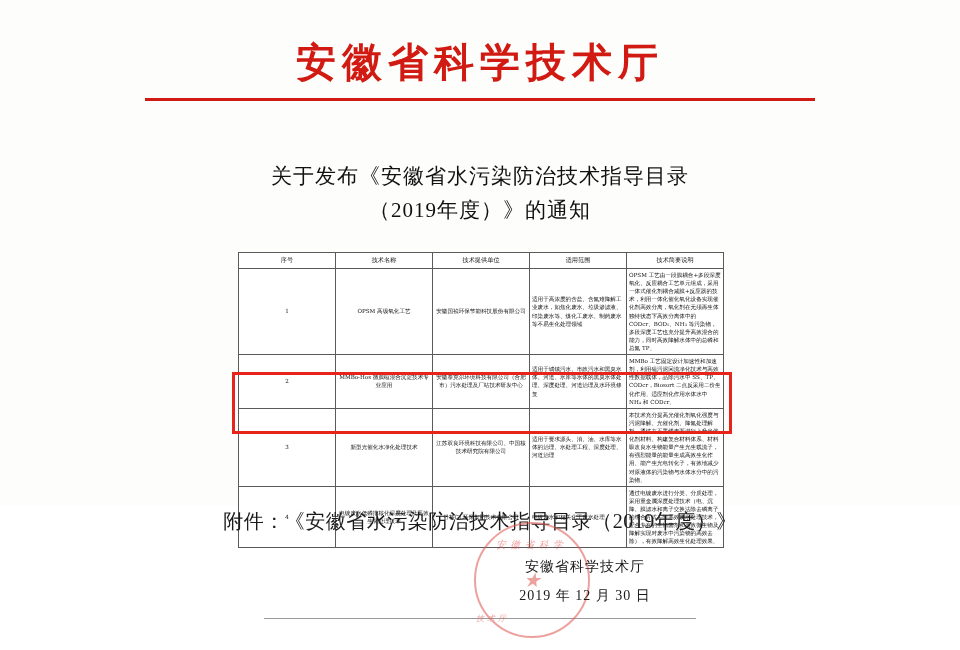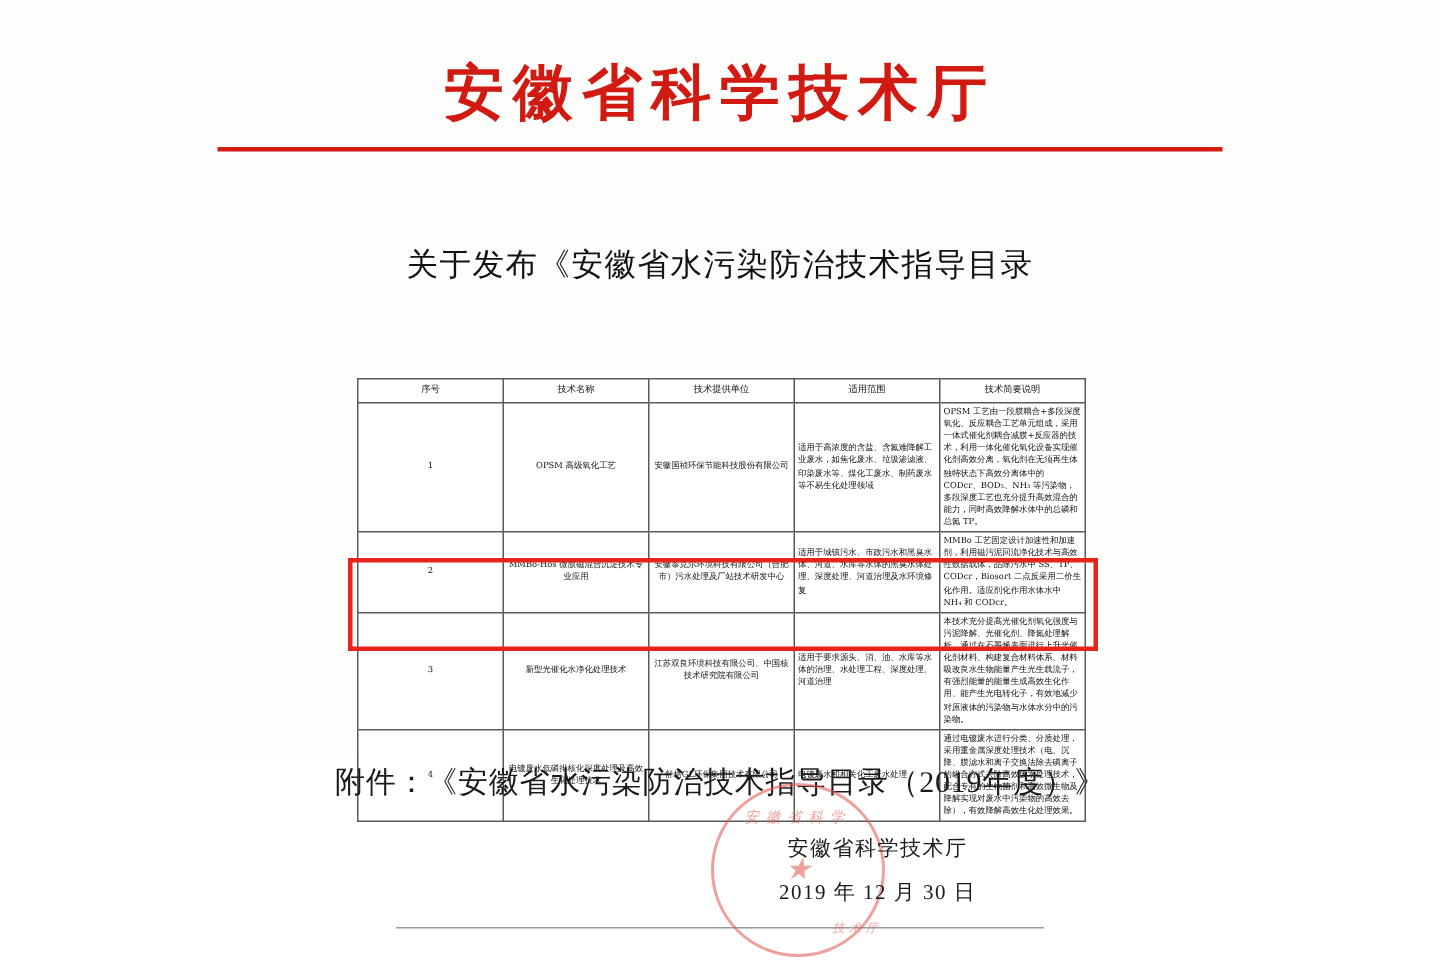--- a/index.html
+++ b/index.html
@@ -200,21 +200,21 @@
     font-size: 10px;
     letter-spacing: 5px;
     color: #e0564f;
     transform: scaleX(0.95);
   }
   .seal-text-bottom {
     position: absolute;
     left: 0;
     bottom: 12px;
     width: 112px;
-    text-align: right;
+    text-align: left;
     font-size: 8px;
     letter-spacing: 3px;
     color: #e0564f;
   }
 
   
   .bottom-rule {
     position: absolute;
     left: 264px;
     top: 618px;
@@ -229,20 +229,21 @@
 <div class="page">
 
   <div class="masthead">
     <div class="masthead-title">安徽省科学技术厅</div>
     <div class="masthead-rule"></div>
   </div>
 
 
   <div class="doc-title">
     <div>关于发布《安徽省水污染防治技术指导目录</div>
+    <div>（2019年度）》的通知</div>
   </div>
 
   <div class="table-wrap">
     <table class="catalog">
       <thead>
         <tr>
           <th class="c-idx">序号</th>
           <th class="c-name">技术名称</th>
           <th class="c-unit">技术提供单位</th>
           <th class="c-scope">适用范围</th>

